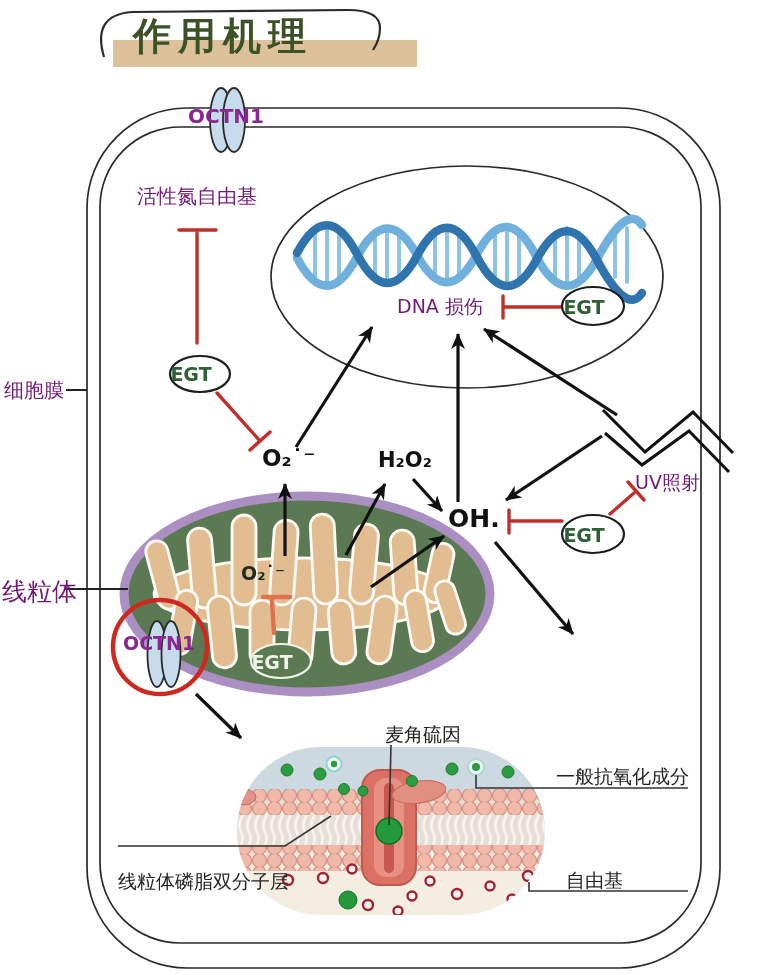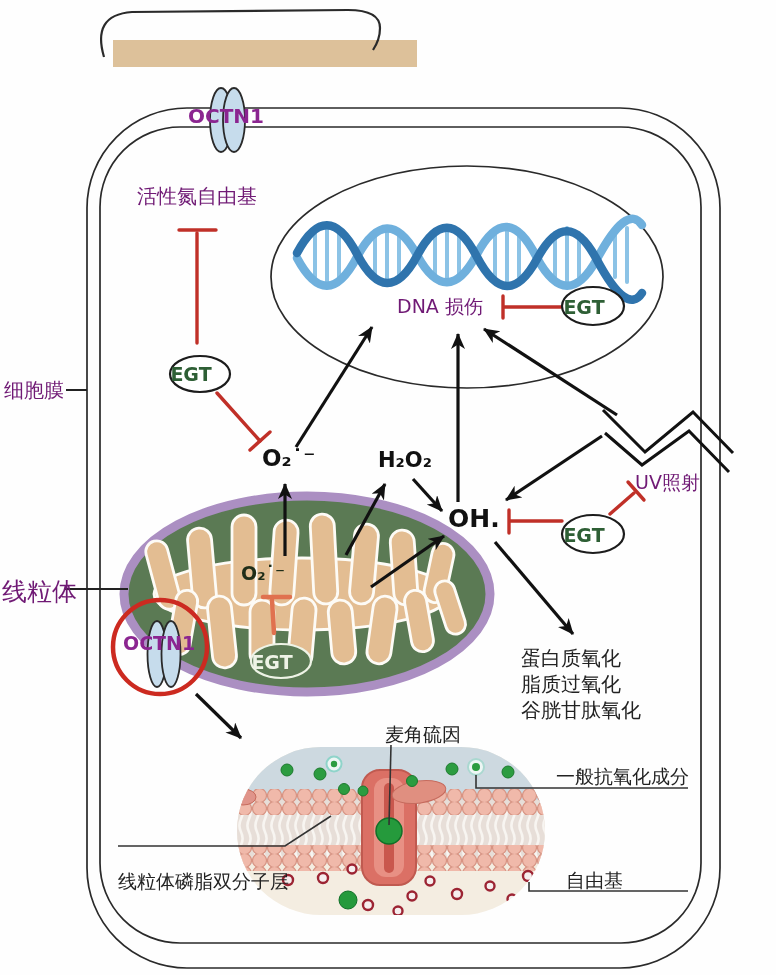--- a/index.html
+++ b/index.html
@@ -213,20 +213,21 @@
 
     <g fill="none" stroke="#333" stroke-width="1.6">
       <path d="M391,745 L389,825"></path>
       <path d="M476,775 L476,788 L688,788"></path>
       <path d="M118,846 L285,846 L331,816"></path>
       <path d="M529,882 L529,891 L688,891"></path>
     </g>
   </g>
 </svg>
 
+<span class="lbl title" style="left:133px;top:16px;">作用机理</span>
 
 <span class="lbl octn1" style="left:188px;top:105px;">OCTN1</span>
 
 <span class="lbl" style="left:137px;top:185px;font-size:20px;">活性氮自由基</span>
 
 <span class="lbl" style="left:4px;top:379px;font-size:20px;">细胞膜</span>
 
 <span class="lbl" style="left:2px;top:578px;font-size:25px;">线粒体</span>
 
 <span class="lbl" style="left:397px;top:296px;font-size:19px;">DNA 损伤</span>
@@ -238,24 +239,19 @@
 
 <span class="lbl chem" style="left:262px;top:446px;font-size:23px;">O₂˙⁻</span>
 <span class="lbl chem" style="left:378px;top:449px;font-size:21px;">H₂O₂</span>
 <span class="lbl chem" style="left:448px;top:505px;font-size:25px;">OH.</span>
 <span class="lbl chem" style="left:241px;top:563px;font-size:19px;color:#1f2d18;">O₂˙⁻</span>
 
 <span class="lbl octn1" style="left:123px;top:633px;font-size:19px;">OCTN1</span>
 
 <span class="lbl" style="left:635px;top:472px;font-size:19px;">UV照射</span>
 
-<div class="lbl oxi" style="left:521px;top:645px;">
-  <div>蛋白质氧化</div>
-  <div>脂质过氧化</div>
-  <div>谷胱甘肽氧化</div>
-</div>
 
 <span class="lbl small-lbl" style="left:385px;top:724px;">麦角硫因</span>
 <span class="lbl small-lbl" style="left:556px;top:766px;">一般抗氧化成分</span>
 <span class="lbl small-lbl" style="left:118px;top:871px;">线粒体磷脂双分子层</span>
 <span class="lbl small-lbl" style="left:566px;top:870px;">自由基</span>
 
 </div>
 
 </body></html>

